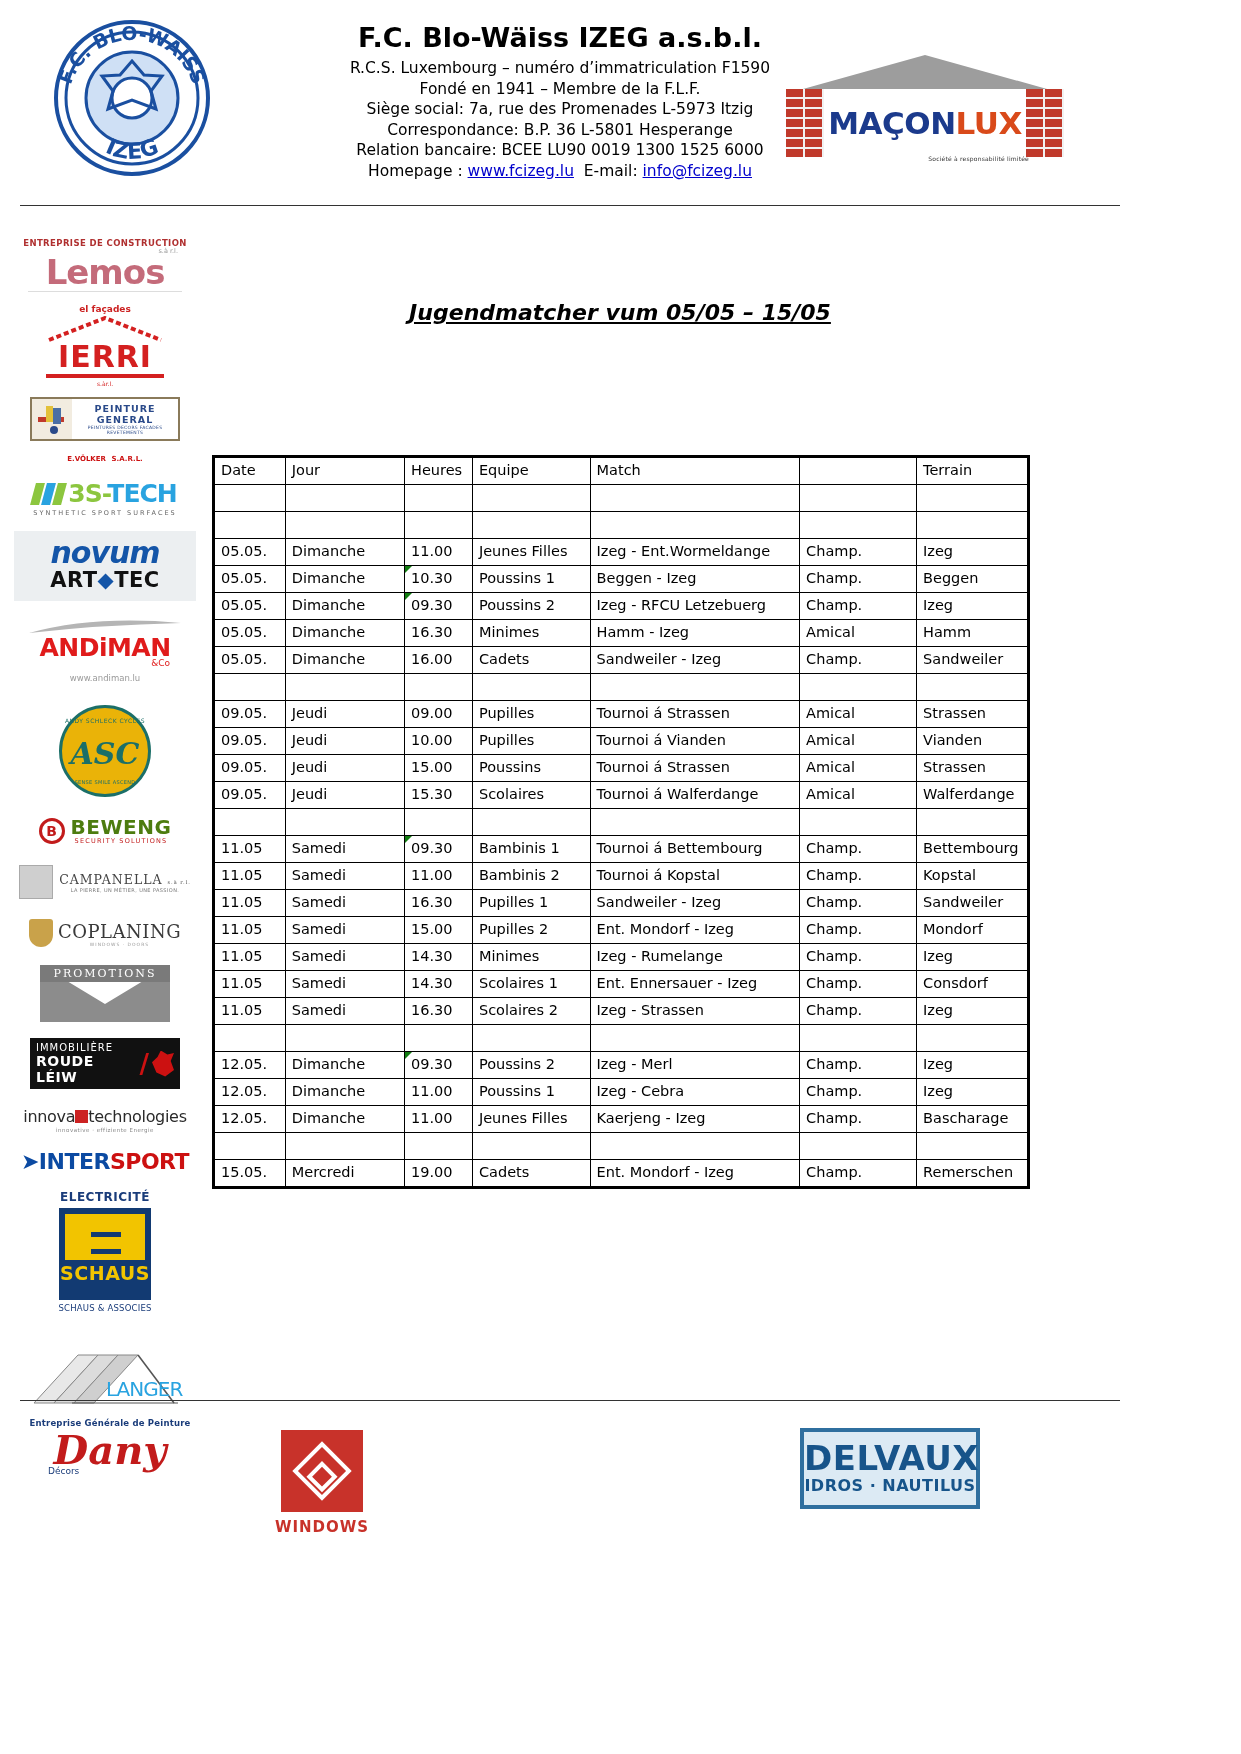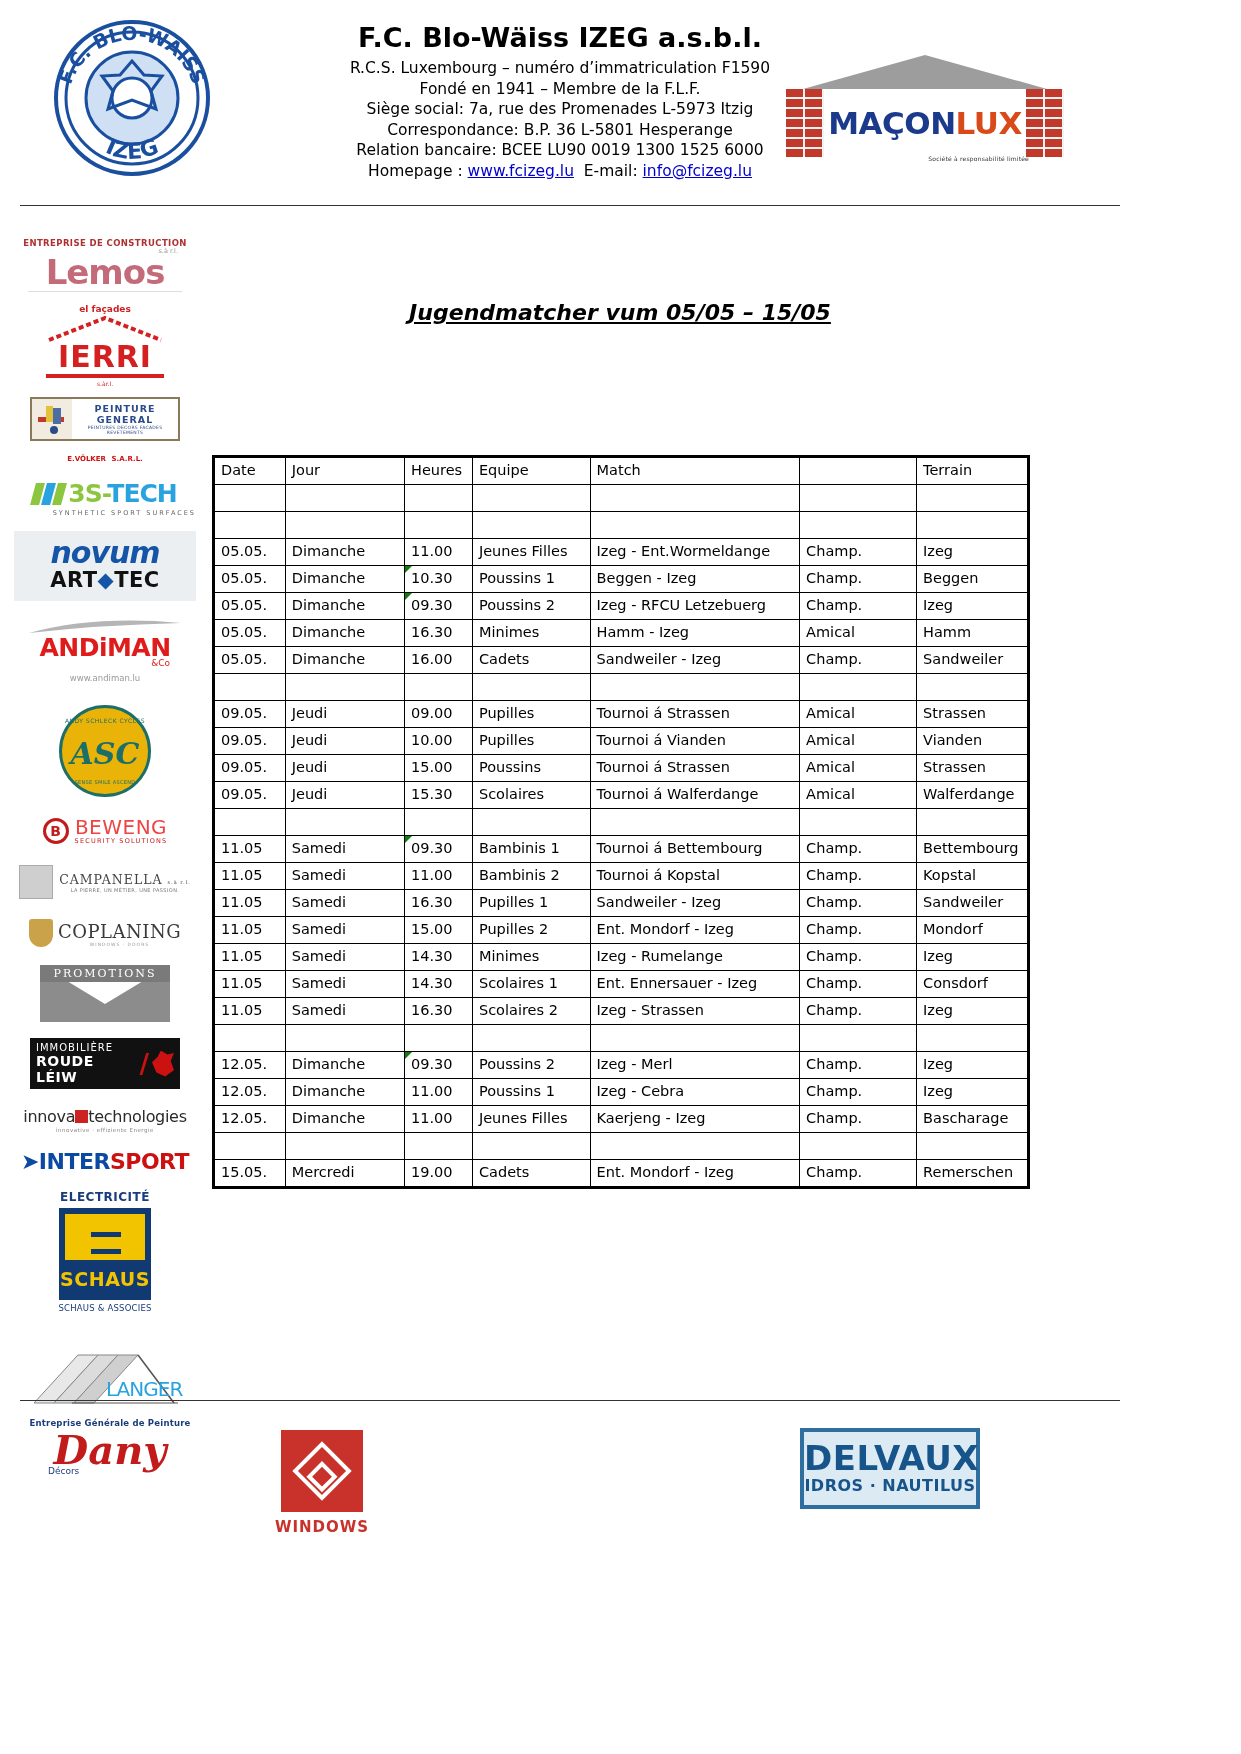--- a/index.html
+++ b/index.html
@@ -149,21 +149,21 @@
   .ierri-sarl { font-size:6px; color:#d42020; margin-top:2px; }
 
   .volker-box { width:150px; margin:8px auto 0; border:2px solid #8a7a5a; display:flex; }
   .volker-sq { width:40px; height:40px; background:#f2ece0; position:relative; }
   .volker-txt { flex:1; background:#fff; padding:4px 2px; }
   .volker-t1 { font-size:9.5px; color:#2a4a8a; letter-spacing:1px; font-weight:bold; }
   .volker-t2 { font-size:4.5px; color:#2a4a8a; letter-spacing:0.3px; }
   .volker-name { font-size:16px; font-weight:bold; color:#cc1111; margin-top:5px; }
   .volker-name span { font-size:7px; }
 
-  .s3tech { margin-top:14px;text-align:right; }
+  .s3tech { margin-top:14px; }
   .s3-row { display:flex; align-items:center; justify-content:center; }
   .s3-bars { display:flex; gap:2px; transform:skewX(-15deg); margin-right:4px; }
   .s3-b { width:9px; height:22px; }
   .s3-word { font-size:25px; font-weight:bold; letter-spacing:-1px; }
   .s3-sub { font-size:6.5px; color:#666; letter-spacing:2px; margin-top:1px; }
 
   .novum { margin-top:14px; background:#eceff1; padding:7px 0 9px; }
   .novum-w { font-size:30px; font-weight:bold; font-style:italic; color:#1455a8; line-height:30px; letter-spacing:-1px;}
   .novum-s { font-size:21px; font-weight:bold; color:#111; letter-spacing:0.5px; }
   .novum-s .dia { color:#1455a8; }
@@ -179,21 +179,21 @@
     width:92px; height:92px; border-radius:50%; border:3px solid #1b6f68;
     margin:0 auto; position:relative; background:#eab308;
   }
   .schleck-top { position:absolute; top:9px; left:0; right:0; font-size:6px; color:#1b6f68; letter-spacing:0.5px;}
   .schleck-mid { position:absolute; top:28px; left:0; right:0; font-size:30px; font-weight:bold; color:#1b6f68; font-family:"DejaVu Serif", serif; font-style:italic;}
   .schleck-bot { position:absolute; bottom:9px; left:0; right:0; font-size:5px; color:#1b6f68; letter-spacing:0.3px;}
 
   .beweng { margin-top:20px; display:flex; align-items:center; justify-content:center; gap:6px; }
   .bew-c { width:26px; height:26px; border-radius:50%; border:3px solid #c21b1b; color:#c21b1b;
            font-weight:bold; font-size:14px; line-height:20px; }
-  .bew-t1 { font-size:20px; font-weight:normal; color:#ef4444; letter-spacing:0.5px; line-height:20px; }
+  .bew-t1 { font-size:20px; font-weight:bold; color:#4d7c0f; letter-spacing:0.5px; line-height:20px; }
   .bew-t2 { font-size:6.5px; color:#c21b1b; letter-spacing:1.2px; }
 
   .campanella { margin-top:20px; display:flex; align-items:center; justify-content:center; gap:6px; }
   .camp-img { width:34px; height:34px; background:#cfcfcf; border:1px solid #aaa; }
   .camp-1 { font-size:12.5px; color:#444; letter-spacing:1px; font-family:"DejaVu Serif", serif;}
   .camp-2 { font-size:5px; color:#777; letter-spacing:0.4px; }
 
   .coplaning { margin-top:20px; display:flex; align-items:flex-end; justify-content:center; gap:5px;}
   .cop-sh { width:24px; height:28px; background:#c9a24a; border-radius:3px 3px 12px 12px; }
   .cop-w { font-size:18px; color:#3a3a3a; font-family:"DejaVu Serif", serif; letter-spacing:0.5px;}
@@ -223,21 +223,21 @@
   .is-chev { color:#0b4aa2; }
   .is-inter { color:#0b4aa2; }
   .is-sport { color:#cc1111; }
 
   .schaus { margin-top:16px; }
   .schaus-t { font-size:12px; font-weight:bold; color:#1a3c7a; letter-spacing:0.5px; }
   .schaus-box { width:92px; height:92px; margin:4px auto 0; background:#123a72; position:relative; }
   .schaus-y { position:absolute; left:6px; top:6px; right:6px; height:46px; background:#f2c400; }
   .schaus-z { position:absolute; left:26px; top:18px; width:30px; height:22px;
               border-top:5px solid #123a72; border-bottom:5px solid #123a72; }
-  .schaus-n { position:absolute; left:0; right:0; bottom:10px; color:#f2c400;
+  .schaus-n { position:absolute; left:0; right:0; bottom:16px; color:#f2c400;
               font-size:19px; font-weight:bold; letter-spacing:0.5px; }
   .schaus-s { font-size:8.5px; font-weight:normal; color:#1a3c7a; margin-top:3px; letter-spacing:0.2px;}
 
   .langer { margin-top:28px; height:80px; position:relative; }
   .langer-w { position:absolute; left:92px; top:36px; font-size:20px; color:#29a3e0;
               font-family:"DejaVu Sans", sans-serif; letter-spacing:-1px; }
 
   
   .footer-sp { position:absolute; left:0; top:1418px; width:1241px; height:130px; }
   .dany { position:absolute; left:20px; top:0px; width:180px; text-align:center; }

